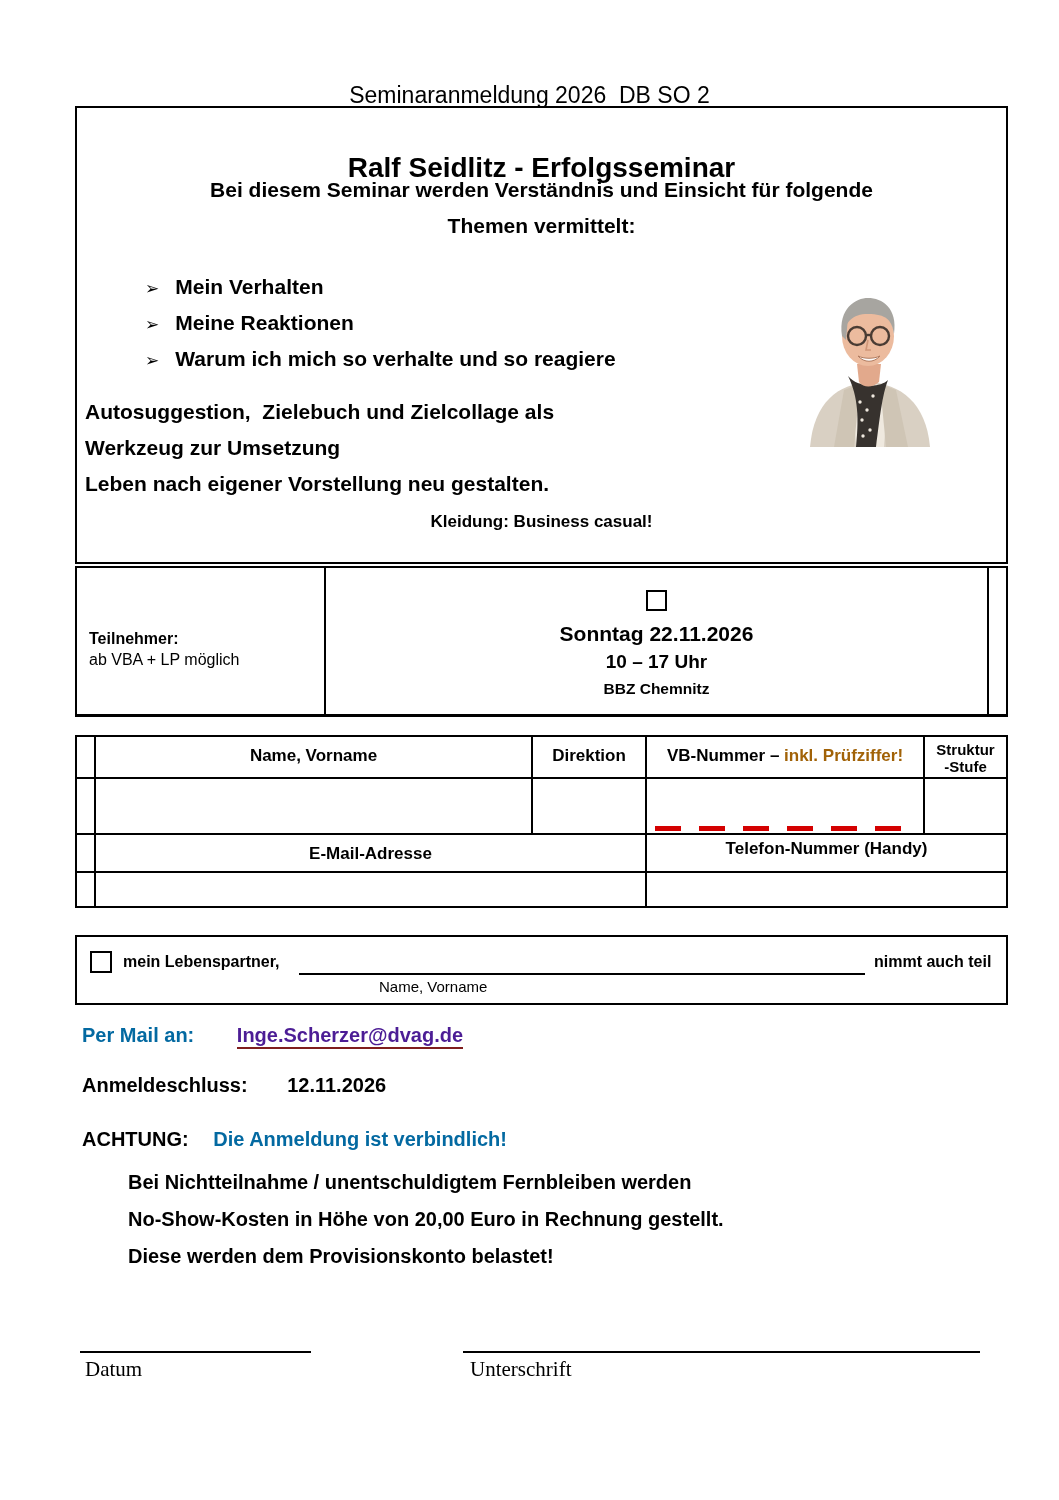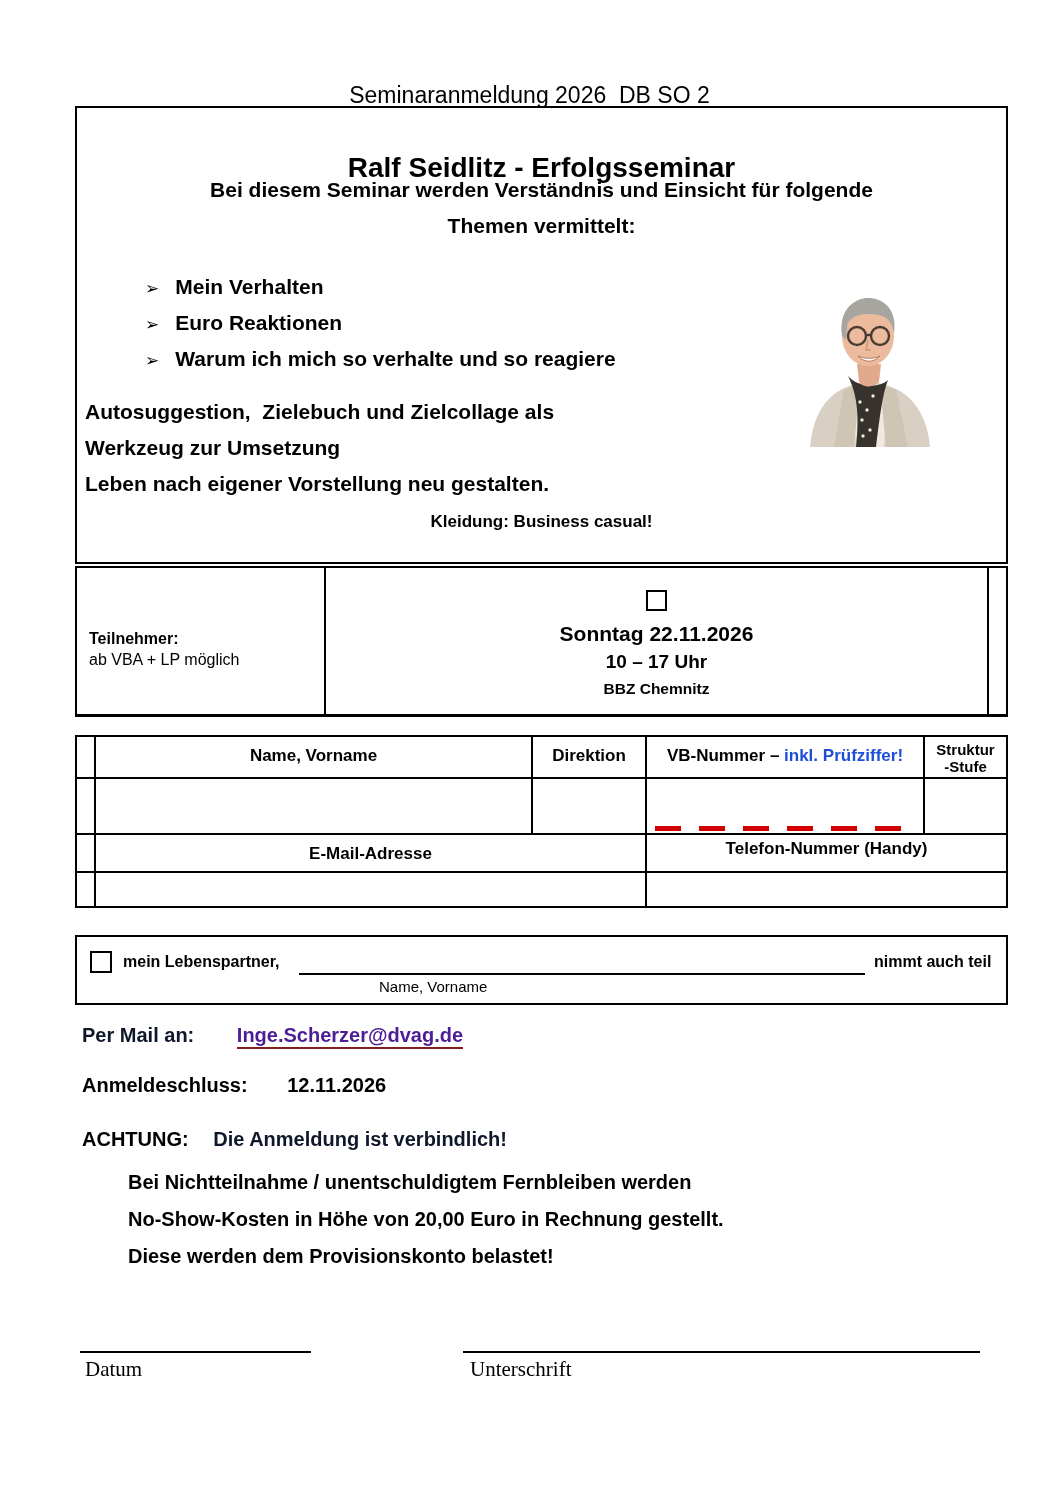--- a/index.html
+++ b/index.html
@@ -69,41 +69,41 @@
     grid-template-rows:42px 56px 38px 1fr;
   }
   .reg-table > div { border-right:2px solid #000; border-bottom:2px solid #000;
     box-sizing:border-box; position:relative; }
   .reg-table > div.no-br { border-right:none; }
   .reg-table > div.no-bb { border-bottom:none; }
   .reg-table .span23 { grid-column:2 / span 2; }
   .reg-table .span45 { grid-column:4 / span 2; }
   .hcell { text-align:center; font-size:17px; font-weight:bold; padding-top:9px; }
   .hcell-sm { text-align:center; font-size:15px; font-weight:bold; line-height:17px; padding-top:4px; }
-  .red { color:#1d4ed8; }
+  .red { color:#a16207; }
   .vb-dashes {
     position:absolute; left:8px; right:20px; bottom:2px; height:5px;
     background:repeating-linear-gradient(to right, #d40000 0 26px, transparent 26px 44px);
   }
 
   
   .partner-box {
     position:absolute; left:75px; top:935px; width:933px; height:70px;
     border:2px solid #000; box-sizing:border-box;
   }
   .partner-checkbox { position:absolute; left:13px; top:14px; width:18px; height:18px;
     border:2px solid #000; }
   .partner-label { position:absolute; left:46px; top:16px; font-size:16px; font-weight:bold; }
   .partner-line { position:absolute; left:222px; top:36px; width:566px; height:2px; background:#000; }
   .partner-suffix { position:absolute; left:797px; top:16px; font-size:16px; font-weight:bold; }
   .partner-caption { position:absolute; left:302px; top:41px; font-size:15px; }
 
   
   .mail-line { position:absolute; left:82px; top:1024px; font-size:20px; font-weight:bold; }
-  .purple { color:#0f172a;margin-top:28px; }
+  .purple { color:#0369a1;margin-top:28px; }
   .mail-link { color:#4c1d95; margin-left:37px; text-decoration:none;
     border-bottom:2px solid #7f1d1d; padding-bottom:1px; }
   .deadline-line { position:absolute; left:82px; top:1074px; font-size:20px; font-weight:bold; }
   .deadline-date { margin-left:34px; }
   .notice { position:absolute; left:82px; top:1128px; font-size:20px; font-weight:bold; }
   .notice-first { margin-bottom:13px; }
   .notice-text { margin-left:19px; }
   .notice-lines { margin-left:46px; line-height:37px; }
 
   
@@ -127,21 +127,21 @@
       <div>Themen vermittelt:</div>
     </div>
 
     <div class="topic-list">
       <div class="topic-item">
         <span class="arrow-icon">➢</span>
         <span>Mein Verhalten</span>
       </div>
       <div class="topic-item">
         <span class="arrow-icon">➢</span>
-        <span>Euro Reaktionen</span>
+        <span>Meine Reaktionen</span>
       </div>
       <div class="topic-item">
         <span class="arrow-icon">➢</span>
         <span>Warum ich mich so verhalte und so reagiere</span>
       </div>
     </div>
 
     <svg class="portrait" viewBox="0 0 138 163">
       <rect x="0" y="0" width="138" height="163" fill="#ffffff"></rect>
 

